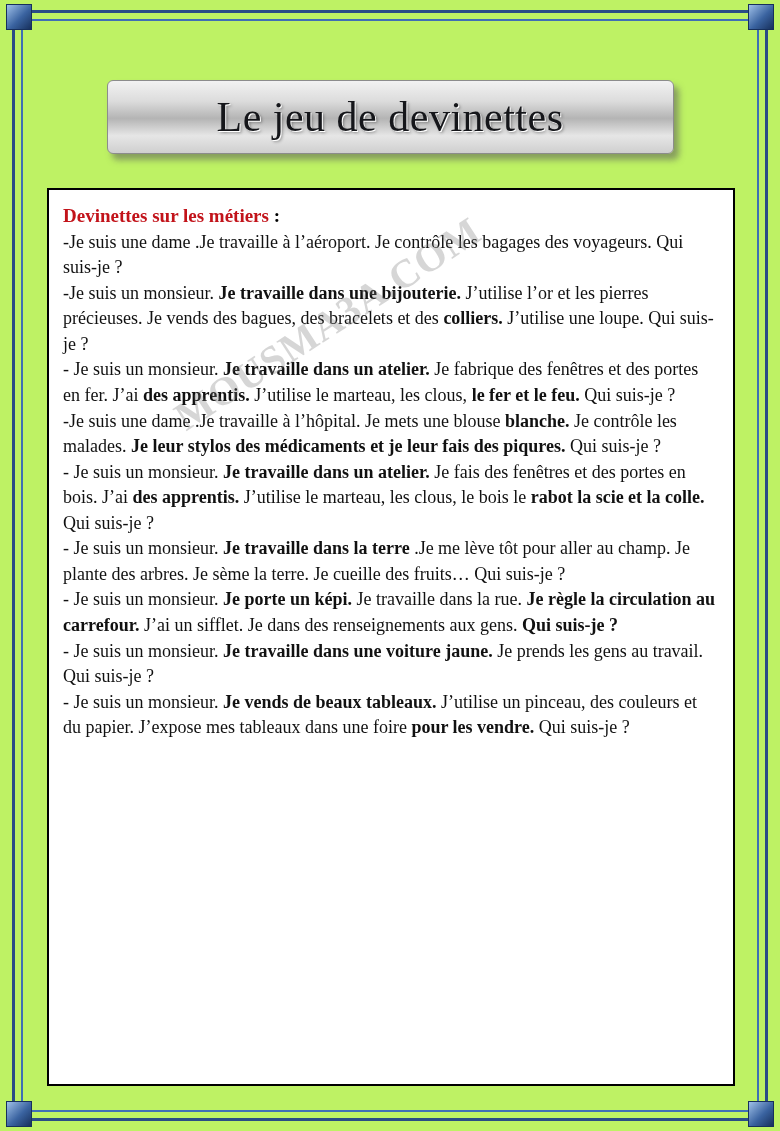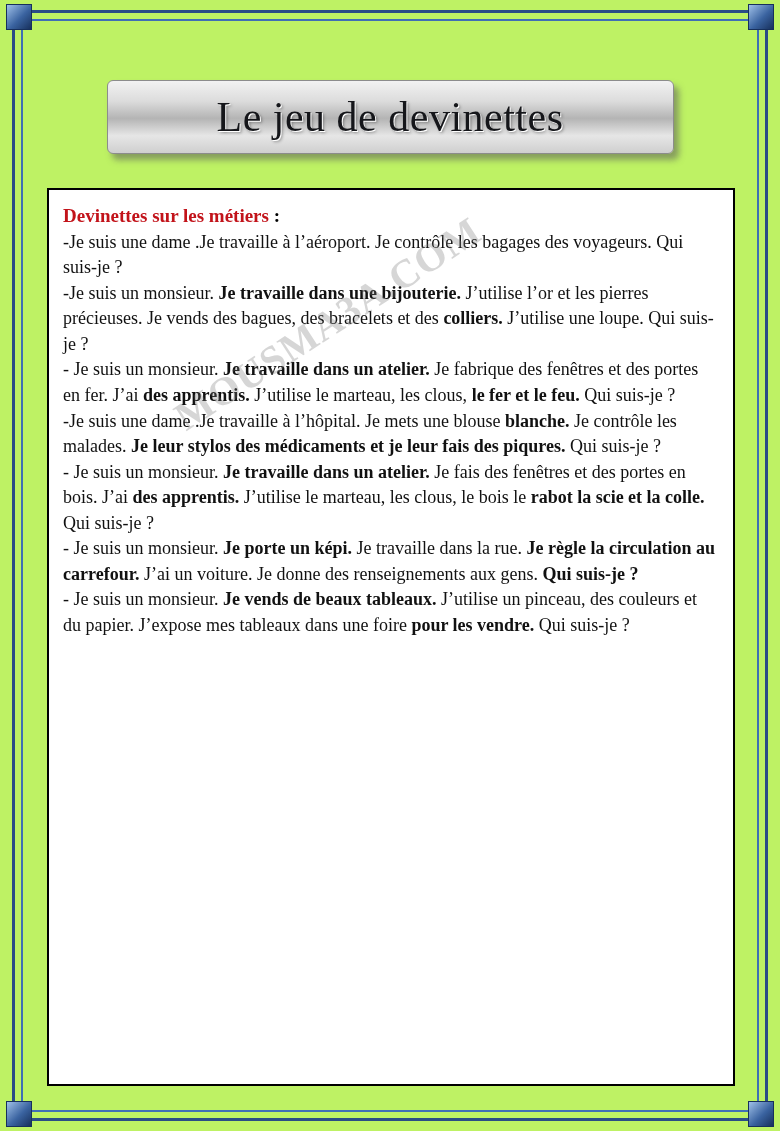--- a/index.html
+++ b/index.html
@@ -157,20 +157,22 @@
   <div class="content-box">
     <p class="section-heading">
       <span>Devinettes sur les métiers</span><span class="colon"> :</span>
     </p>
     <div id="riddles-list">
         <p class="riddle"><span>-Je suis une dame .Je travaille à l’aéroport. Je contrôle les bagages des voyageurs. Qui suis-je ?</span></p>
         <p class="riddle"><span>-Je suis un monsieur. </span><b>Je travaille dans une bijouterie.</b><span> J’utilise l’or et les pierres précieuses. Je vends des bagues, des bracelets et des </span><b>colliers.</b><span> J’utilise une loupe. Qui suis-je ?</span></p>
         <p class="riddle"><span>- Je suis un monsieur. </span><b>Je travaille dans un  atelier.</b><span> Je fabrique des fenêtres et des portes en fer. J’ai </span><b>des apprentis.</b><span> J’utilise le marteau, les clous, </span><b>le fer et le feu.</b><span> Qui suis-je ?</span></p>
         <p class="riddle"><span>-Je suis une dame .Je travaille à l’hôpital. Je mets une blouse </span><b>blanche.</b><span> Je contrôle les malades. </span><b>Je leur stylos des médicaments et je leur fais des piqures.</b><span> Qui suis-je ?</span></p>
         <p class="riddle"><span>- Je suis un monsieur. </span><b>Je travaille dans un  atelier.</b><span> Je fais des fenêtres et des portes en bois. J’ai </span><b>des apprentis.</b><span> J’utilise le marteau, les clous, le bois le </span><b>rabot la scie et la colle.</b><span> Qui suis-je ?</span></p>
-        <p class="riddle"><span>- Je suis un monsieur. </span><b>Je porte un képi.</b><span> Je travaille dans la rue. </span><b>Je règle la circulation au carrefour.</b><span> J’ai un voiture. Je donne des renseignements aux gens. </span><b>Qui suis-je ?</b></p>
+        <p class="riddle"><span>- Je suis un monsieur. </span><b>Je travaille dans la terre</b><span> .Je me lève tôt pour aller au champ. Je plante des arbres. Je sème la terre. Je cueille des fruits… Qui suis-je ?</span></p>
+        <p class="riddle"><span>- Je suis un monsieur. </span><b>Je porte un képi.</b><span> Je travaille dans la rue. </span><b>Je règle la circulation au carrefour.</b><span> J’ai un sifflet. Je dans des renseignements aux gens. </span><b>Qui suis-je ?</b></p>
+        <p class="riddle"><span>- Je suis un monsieur. </span><b>Je travaille dans une voiture jaune.</b><span> Je prends les gens au travail. Qui suis-je ?</span></p>
         <p class="riddle"><span>- Je suis un monsieur. </span><b>Je vends de beaux tableaux.</b><span> J’utilise un pinceau, des couleurs et du papier. J’expose mes tableaux dans une foire </span><b>pour les vendre.</b><span> Qui suis-je ?</span></p>
       </div>
   </div>
 
   <div class="watermark">MOUSMA3A.COM</div>
 
 </div>
 
 </body></html>

